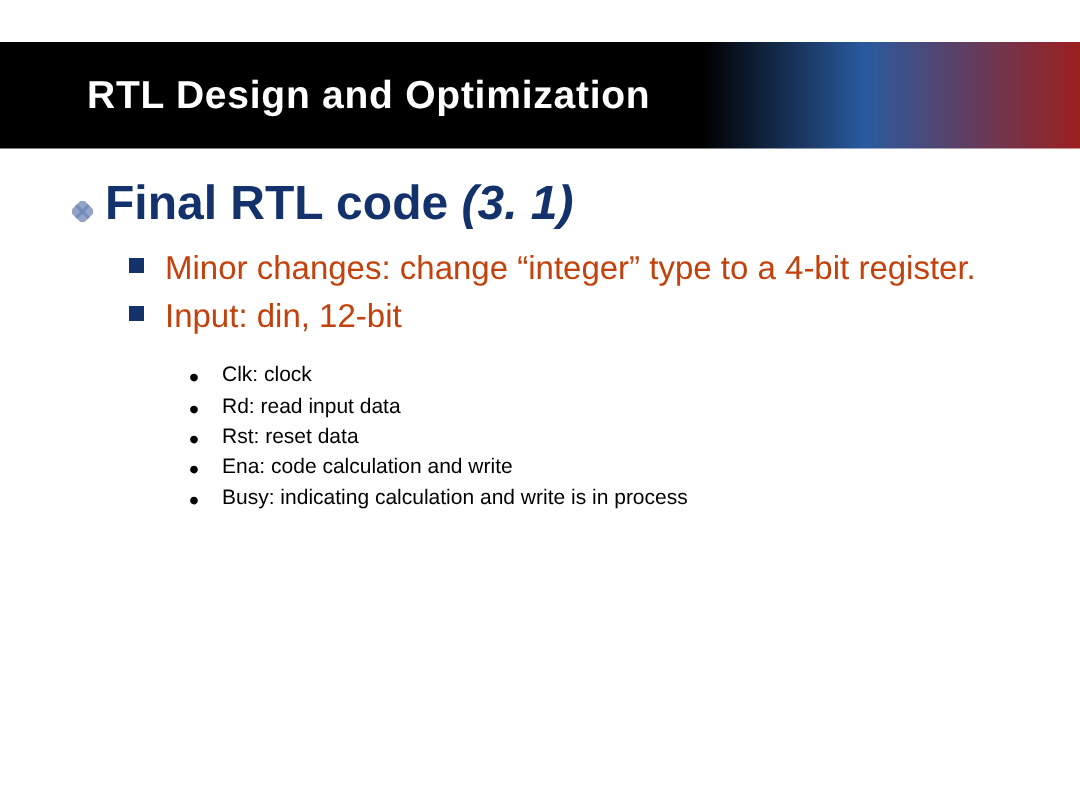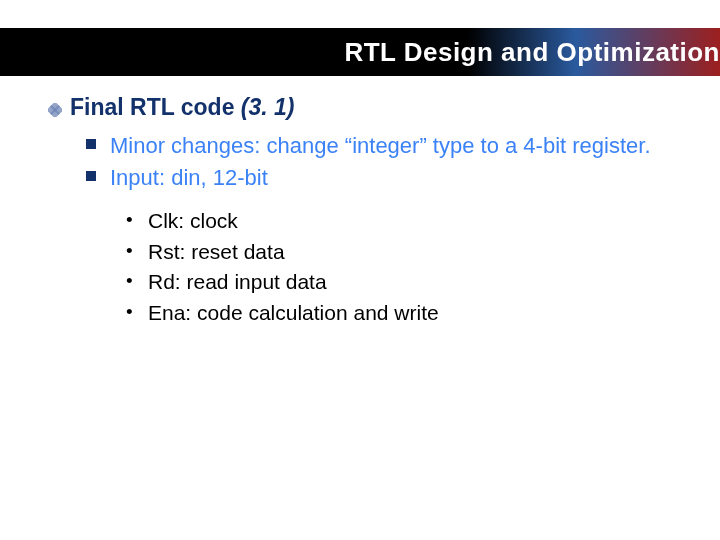--- a/index.html
+++ b/index.html
@@ -1,26 +1,25 @@
 <!DOCTYPE html>
 <html><head>
 <meta charset="utf-8">
 <style>
   * { margin: 0; padding: 0; box-sizing: border-box; }
   html, body { width: 720px; height: 540px; overflow: hidden; font-family: Verdana, Arial, sans-serif; background: #fff; }
   .slide { width: 720px; height: 540px; position: relative; background: #fff; }
   .title-bar {
     position: relative;
     margin-top: 28px;
-    height: 48px;
+    height: 71px;
     background: linear-gradient(to right, #000000 0%, #000000 65%, #2a5a9e 80%, #9c1f1f 100%);
     display: flex;
     align-items: center;
     padding-left: 58px;
-    justify-content: flex-end;
   }
   .title-text {
     color: #ffffff;
     font-weight: bold;
     font-size: 26px;
     letter-spacing: 0.5px;
   }
   .content {
     padding: 18px 40px 0 48px;
   }
@@ -31,33 +30,33 @@
     margin-bottom: 10px;
   }
   .diamond-icon {
     width: 14px; height: 14px;
     display: inline-block;
     position: relative;
     top: 2px;
   }
   .diamond-icon svg { display: block; }
   .h1-text {
-    font-size: 23px;
+    font-size: 32px;
     font-weight: bold;
     color: #13316a;
   }
   .h1-text .italic { font-style: italic; color: #13316a; }
   .l2 {
     list-style: none;
     padding-left: 38px;
   }
   .l2 li {
     position: relative;
     font-size: 22px;
-    color: #3b82f6;
+    color: #c2410c;
     line-height: 1.35;
     margin-bottom: 2px;
     padding-left: 24px;
     font-family: Arial, sans-serif;
   }
   .l2 li::before {
     content: "";
     position: absolute;
     left: 0;
     top: 8px;
@@ -65,21 +64,21 @@
     height: 10px;
     background: #13316a;
   }
   .l3 {
     list-style: none;
     padding-left: 78px;
     margin-top: 14px;
   }
   .l3 li {
     position: relative;
-    font-size: 21px;
+    font-size: 14px;
     color: #000;
     line-height: 1.45;
     padding-left: 22px;
     font-family: Arial, sans-serif;
   }
   .l3 li::before {
     content: "•";
     position: absolute;
     left: 0;
     top: 0;
@@ -112,19 +111,20 @@
       </span>
     </div>
 
     <ul class="l2">
       <li>Minor changes: change “integer” type to a 4-bit register.</li>
       <li>Input: din, 12-bit</li>
     </ul>
 
     <ul class="l3">
       <li>Clk: clock</li>
+      <li>Rd: read input data</li>
       <li>Rst: reset data</li>
-      <li>Rd: read input data</li>
       <li>Ena: code calculation and write</li>
+      <li>Busy: indicating calculation and write is in process</li>
     </ul>
 
   </div>
 </div>
 
 </body></html>

